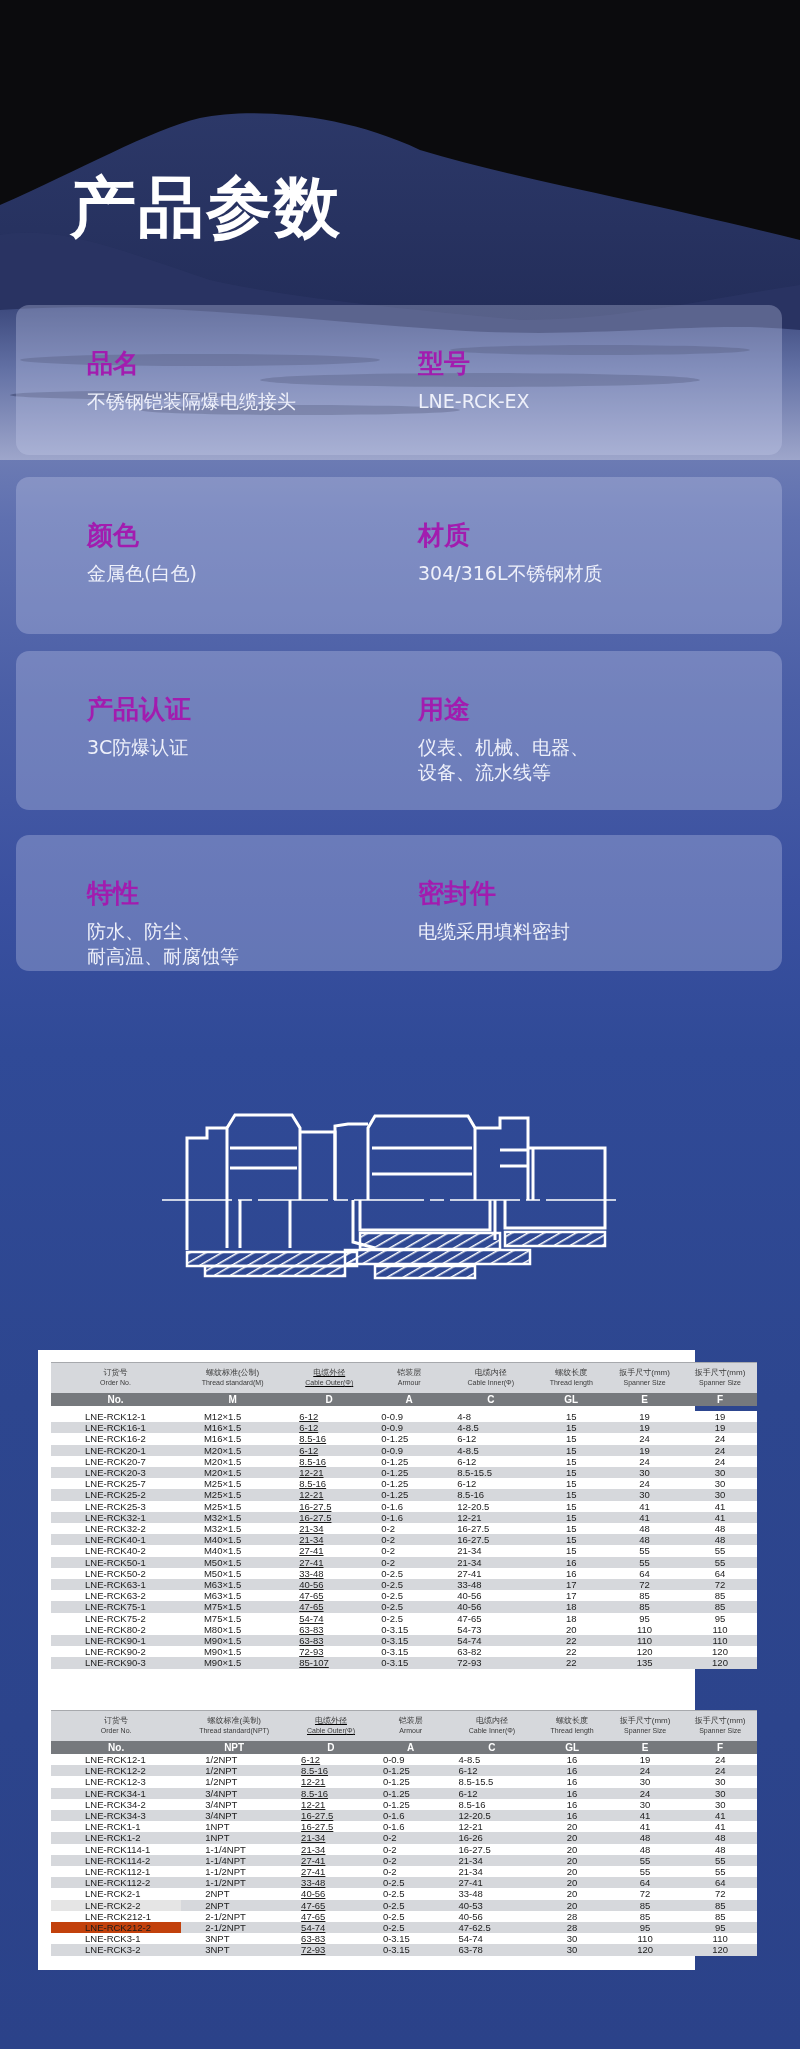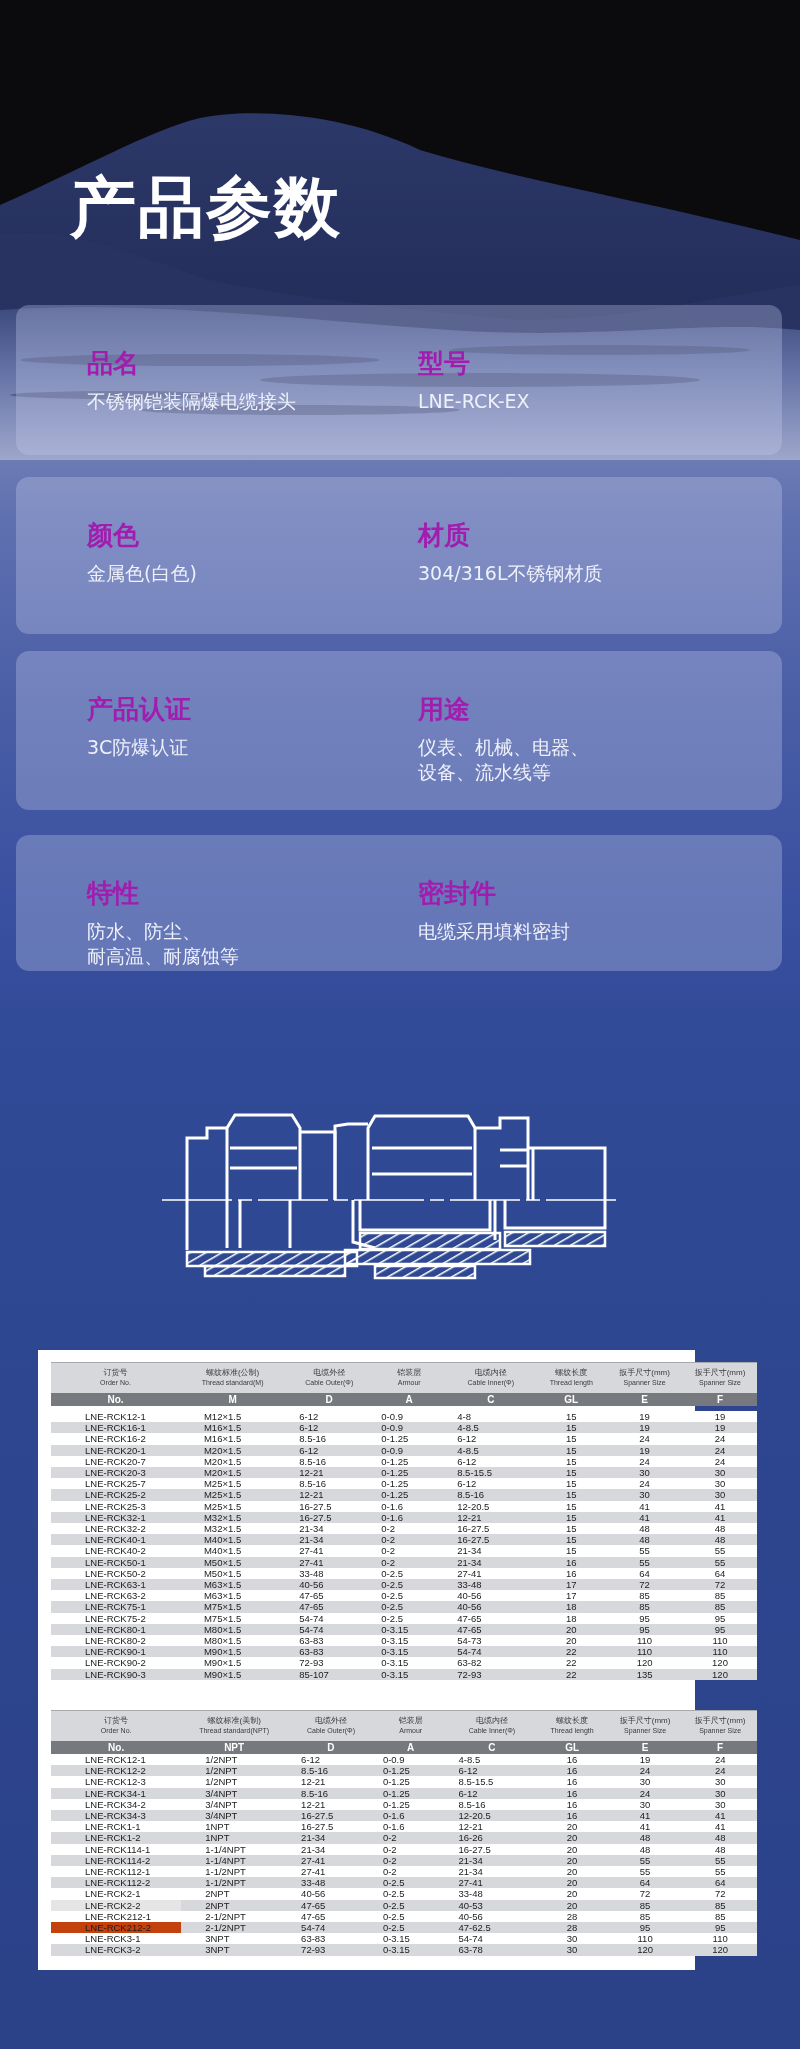--- a/index.html
+++ b/index.html
@@ -60,21 +60,21 @@
     background: #76797d; color: #ffffff; text-align: center; font-size: 10px; font-weight: bold;
     height: 13px; line-height: 13px; padding: 0;
   }
   .tbl .data-row td {
     font-size: 9.5px; color: #1c1c1c; height: 11.2px; line-height: 11.2px; padding: 0; white-space: nowrap;
   }
   .tbl .data-row:nth-child(even) td { background: #d6d8dc; }
   .tbl .spacer td { height: 5px; padding: 0; }
   .c0 { width: 108px; text-align: left; padding-left: 34px !important; }
   .c1 { width: 98px; text-align: left; padding-left: 24px !important; }
-  .c2 { width: 90px; text-align: left; padding-left: 14px !important; }
+  .c2 { width: 90px; text-align: left; padding-left: 14px !important; text-decoration: underline; }
   .c3 { width: 78px; text-align: left; padding-left: 8px !important; }
   .c4 { width: 96px; text-align: left; padding-left: 12px !important; }
   .c5 { width: 88px; text-align: center; }
   .c6 { width: 96px; text-align: center; }
   .c7 { width: 92px; text-align: center; }
   .tbl .hdr-row td, .tbl .sym-row td { text-align: center !important; padding-left: 0 !important; }
 </style>
 </head>
 <body>
 
@@ -432,30 +432,20 @@
           <td class="c0" style="background: rgb(255, 255, 255);">LNE-RCK75-2</td>
           <td class="c1" style="background: rgb(255, 255, 255);">M75×1.5</td>
           <td class="c2" style="background: rgb(255, 255, 255);">54-74</td>
           <td class="c3" style="background: rgb(255, 255, 255);">0-2.5</td>
           <td class="c4" style="background: rgb(255, 255, 255);">47-65</td>
           <td class="c5" style="background: rgb(255, 255, 255);">18</td>
           <td class="c6" style="background: rgb(255, 255, 255);">95</td>
           <td class="c7" style="background: rgb(255, 255, 255);">95</td>
         </tr>
         <tr class="data-row">
-          <td class="c0" style="background: rgb(214, 216, 220);">LNE-RCK80-1</td>
-          <td class="c1" style="background: rgb(214, 216, 220);">M80×1.5</td>
-          <td class="c2" style="background: rgb(214, 216, 220);">54-74</td>
-          <td class="c3" style="background: rgb(214, 216, 220);">0-3.15</td>
-          <td class="c4" style="background: rgb(214, 216, 220);">47-65</td>
-          <td class="c5" style="background: rgb(214, 216, 220);">20</td>
-          <td class="c6" style="background: rgb(214, 216, 220);">95</td>
-          <td class="c7" style="background: rgb(214, 216, 220);">95</td>
-        </tr>
-        <tr class="data-row">
           <td class="c0" style="background: rgb(255, 255, 255);">LNE-RCK80-2</td>
           <td class="c1" style="background: rgb(255, 255, 255);">M80×1.5</td>
           <td class="c2" style="background: rgb(255, 255, 255);">63-83</td>
           <td class="c3" style="background: rgb(255, 255, 255);">0-3.15</td>
           <td class="c4" style="background: rgb(255, 255, 255);">54-73</td>
           <td class="c5" style="background: rgb(255, 255, 255);">20</td>
           <td class="c6" style="background: rgb(255, 255, 255);">110</td>
           <td class="c7" style="background: rgb(255, 255, 255);">110</td>
         </tr>
         <tr class="data-row">

